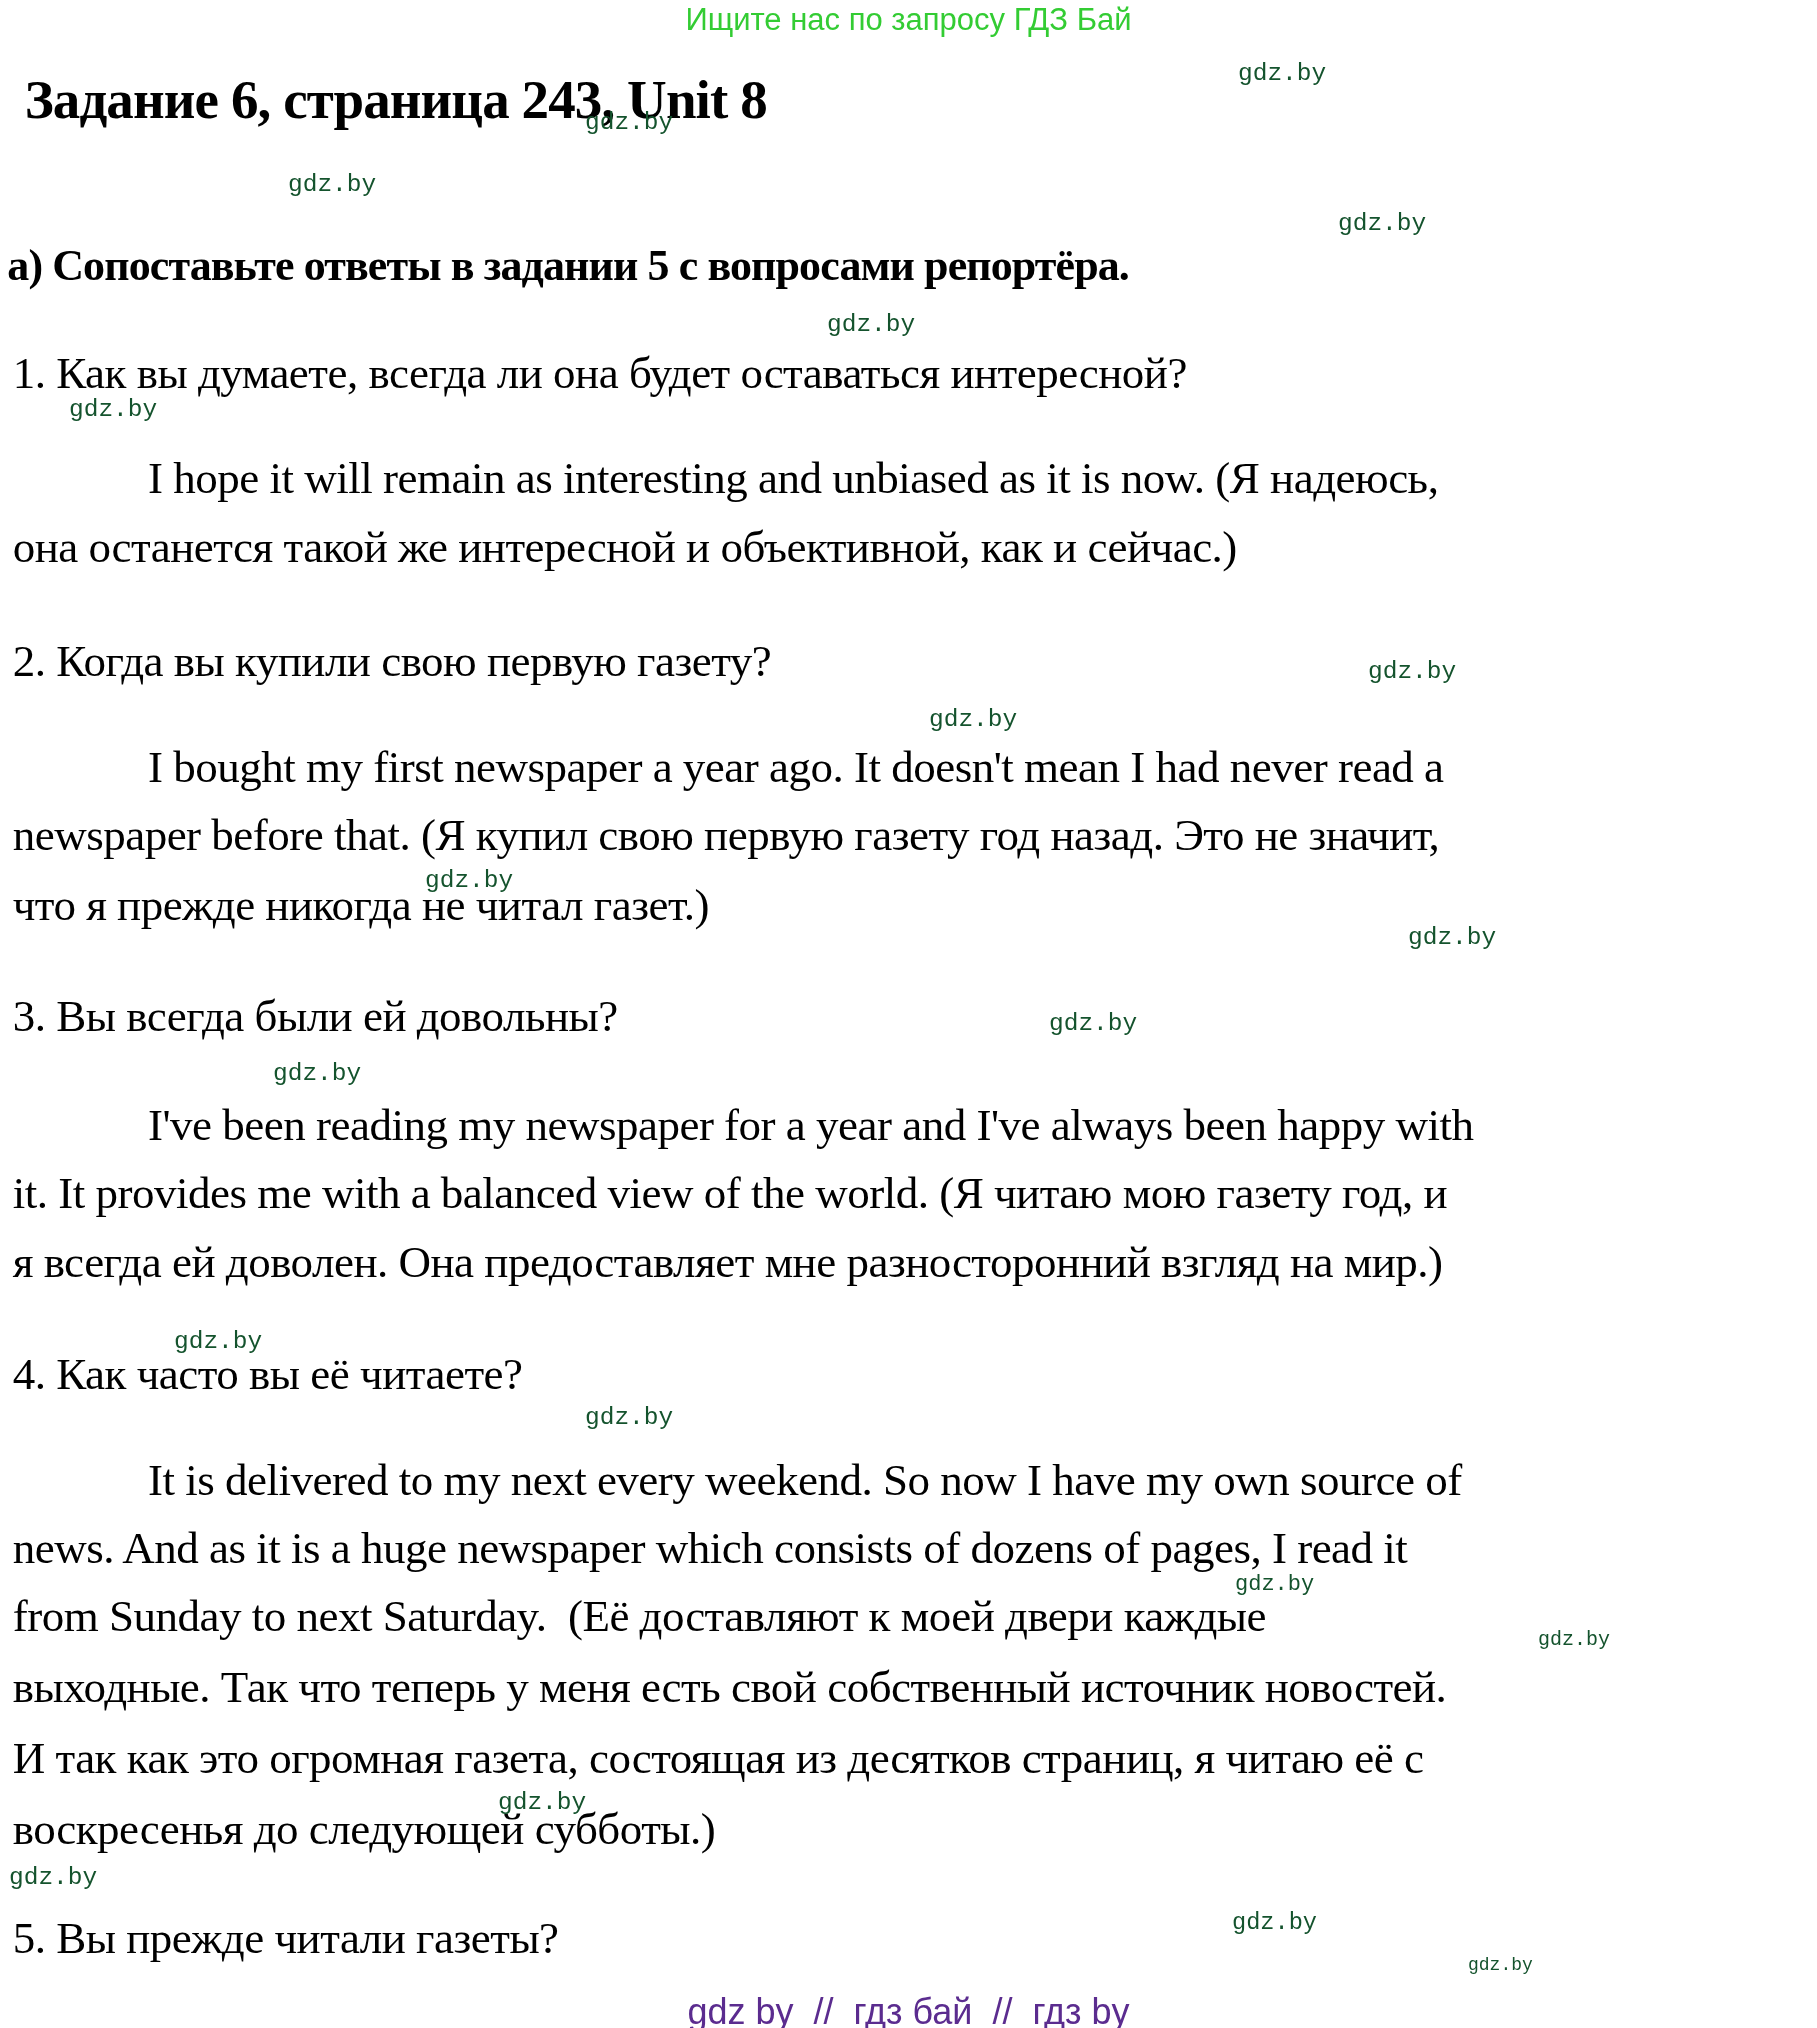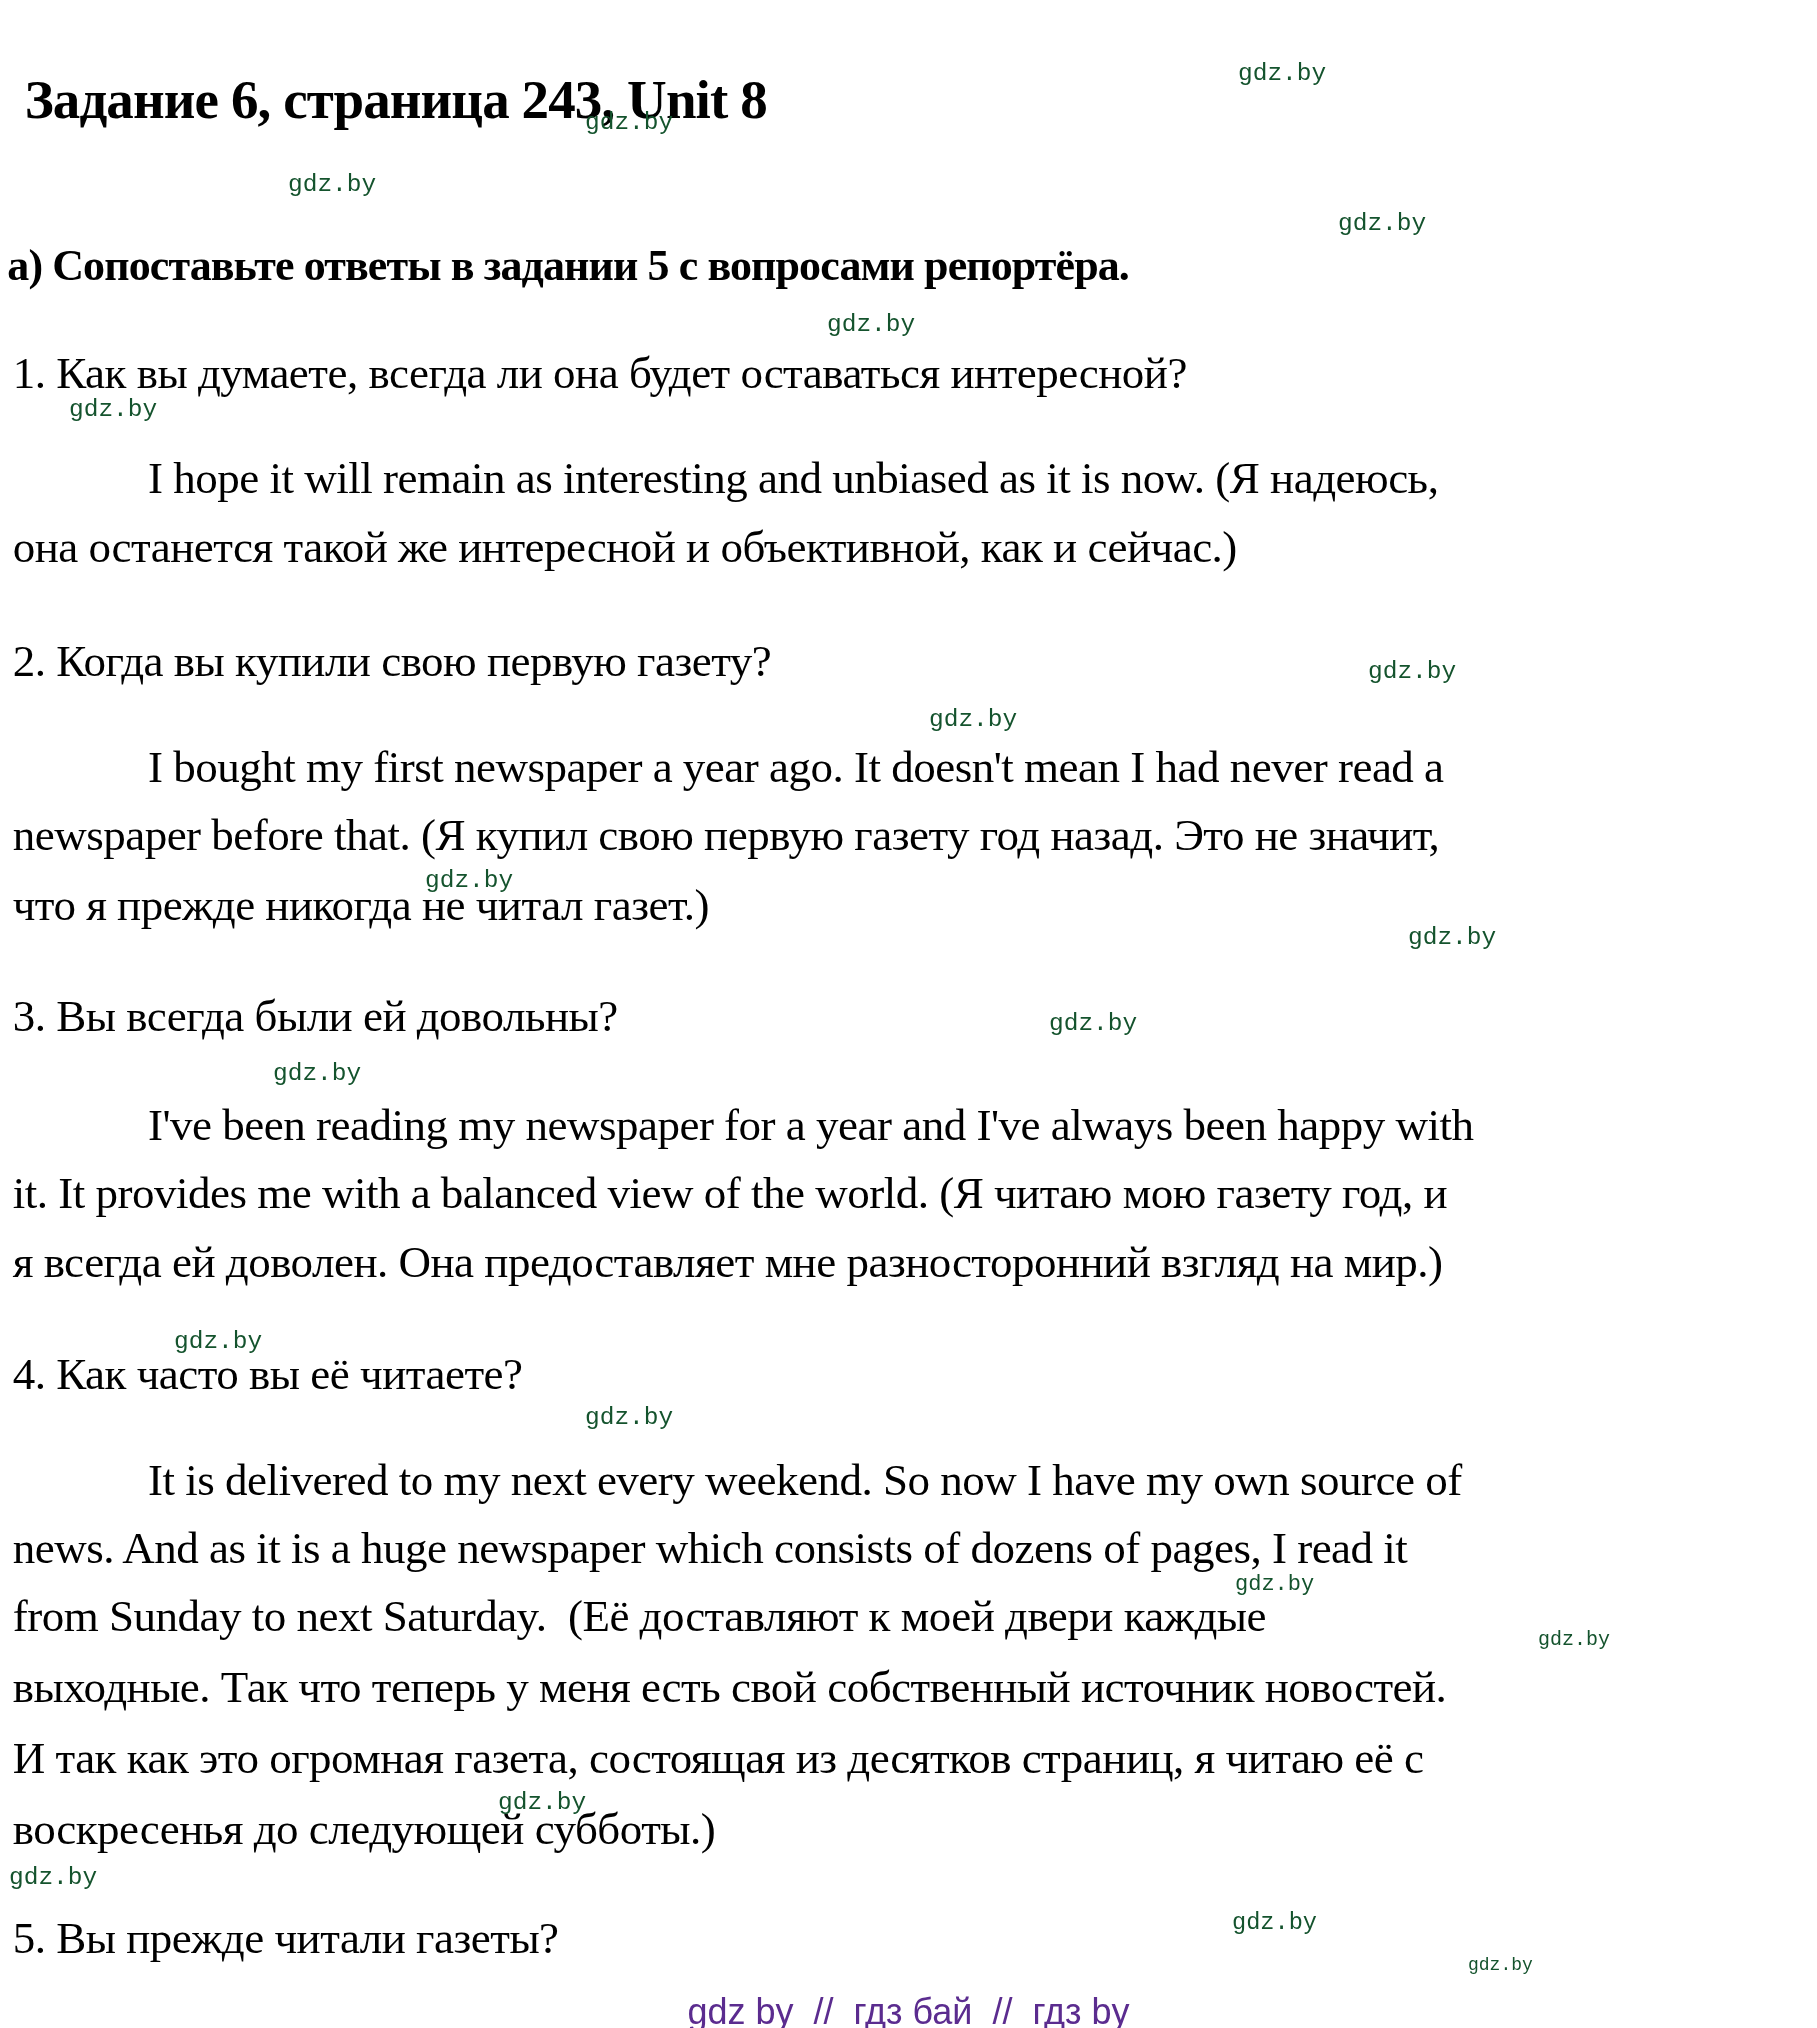--- a/index.html
+++ b/index.html
@@ -16,20 +16,21 @@
   .wm{position:absolute;font-family:Liberation Mono, monospace;
       font-size:24.5px;color:#14532d;white-space:pre;}
   .footer{position:absolute;top:1991px;left:0;width:100%;text-align:center;
           font-family:"Liberation Sans","DejaVu Sans",sans-serif;font-size:36px;color:#5b2c8f;white-space:pre;}
 </style>
 </head>
 <body>
 
 <div class="page">
 
+  <div class="promo" style="color: rgb(51, 204, 51);">Ищите нас по запросу ГДЗ Бай</div>
 
   <h1 class="title">Задание 6, страница 243, Unit 8</h1>
 
   <div class="heading">а) Сопоставьте ответы в задании 5 с вопросами репортёра.</div>
 
   <div class="line" style="top:348px">1. Как вы думаете, всегда ли она будет оставаться интересной?</div>
   <div class="line indent" style="top:453px">I hope it will remain as interesting and unbiased as it is now. (Я надеюсь,</div>
   <div class="line" style="top:522px">она останется такой же интересной и объективной, как и сейчас.)</div>
 
   <div class="line" style="top:636px">2. Когда вы купили свою первую газету?</div>

